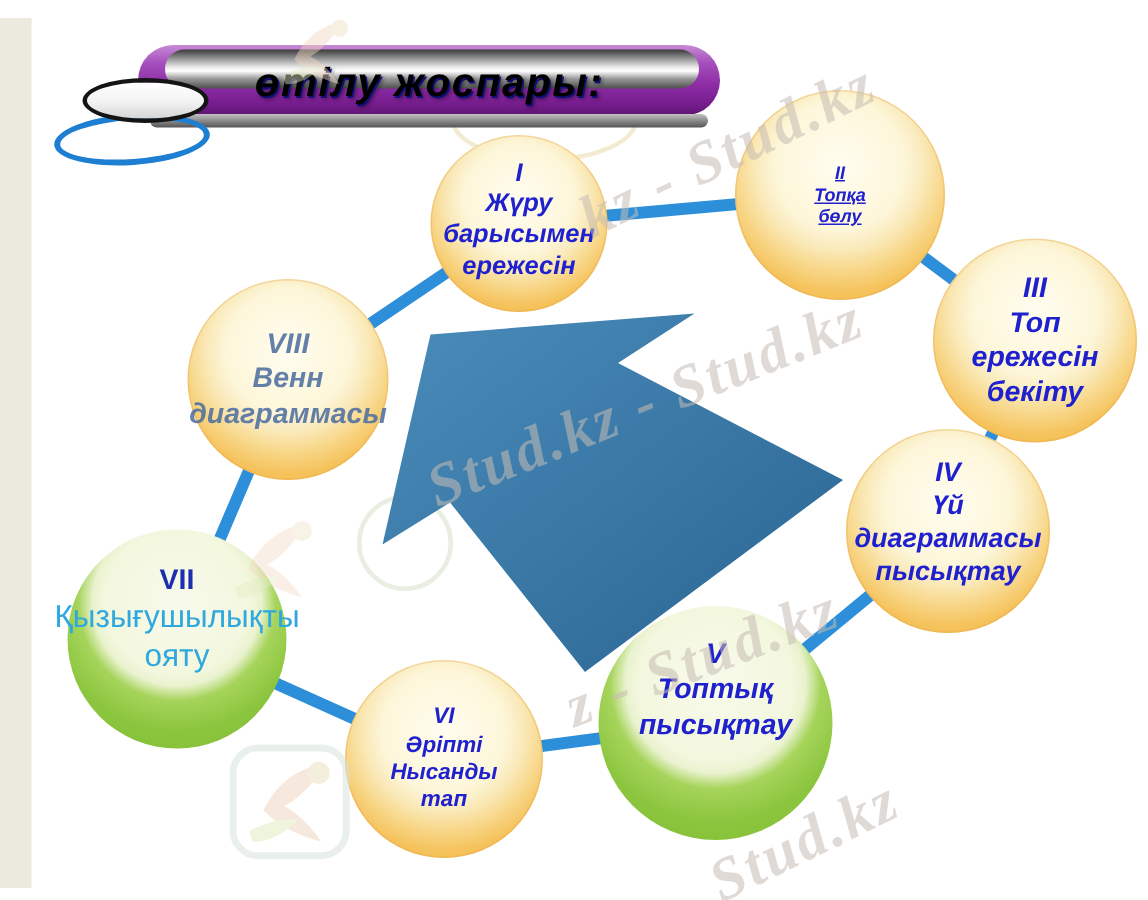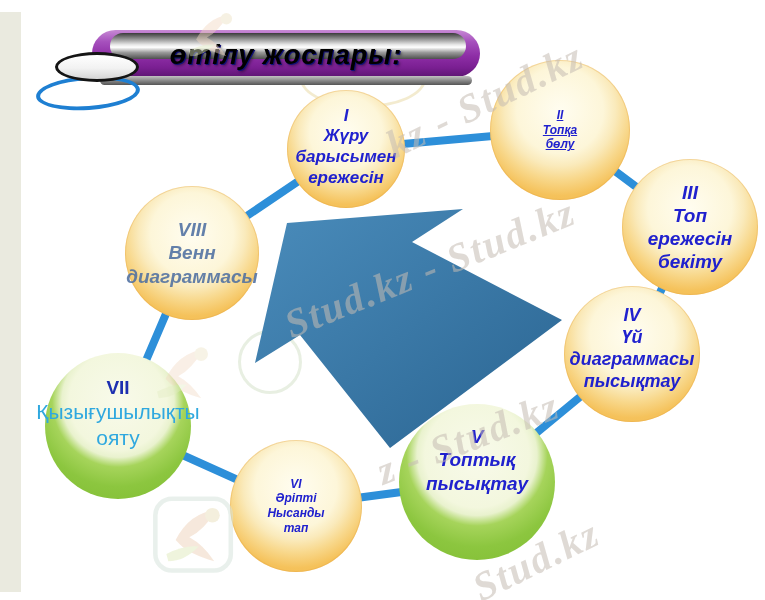--- a/index.html
+++ b/index.html
@@ -69,21 +69,21 @@
     position:absolute;inset:0;display:flex;flex-direction:column;
     align-items:center;justify-content:center;text-align:center;
     font-weight:bold;font-style:italic;color:#2021ce;line-height:1.22;
   }
   .circle-text span{white-space:nowrap;}
   .c1 .circle-text{font-size:17px;transform:translateY(-2%);}
   .c2 .circle-text{font-size:12px;text-decoration:underline;}
   .c3 .circle-text{font-size:19px;}
   .c4 .circle-text{font-size:18px;transform:translateY(-4%);text-align:right;}
   .c5 .circle-text{font-size:19px;transform:translateY(-14%);}
-  .c6 .circle-text{font-size:12px;align-items:center;}
+  .c6 .circle-text{font-size:15px;align-items:center;}
   .c7 .circle-text{font-style:normal;transform:translateY(-9%);}
   .c7 .num{font-size:19px;color:#1c2fb0;font-weight:bold;}
   .c7 .ln{font-size:21px;color:#2fa8df;font-weight:normal;}
   .c8 .circle-text{font-size:19px;color:rgba(77,110,160,0.88);}
   .c1{left:287px;top:90px;width:118px;height:118px;}
   .c2{left:490px;top:60px;width:140px;height:140px;}
   .c3{left:622px;top:159px;width:136px;height:136px;}
   .c4{left:564px;top:286px;width:136px;height:136px;}
   .c5{left:399px;top:404px;width:156px;height:156px;}
   .c6{left:230px;top:440px;width:132px;height:132px;}

